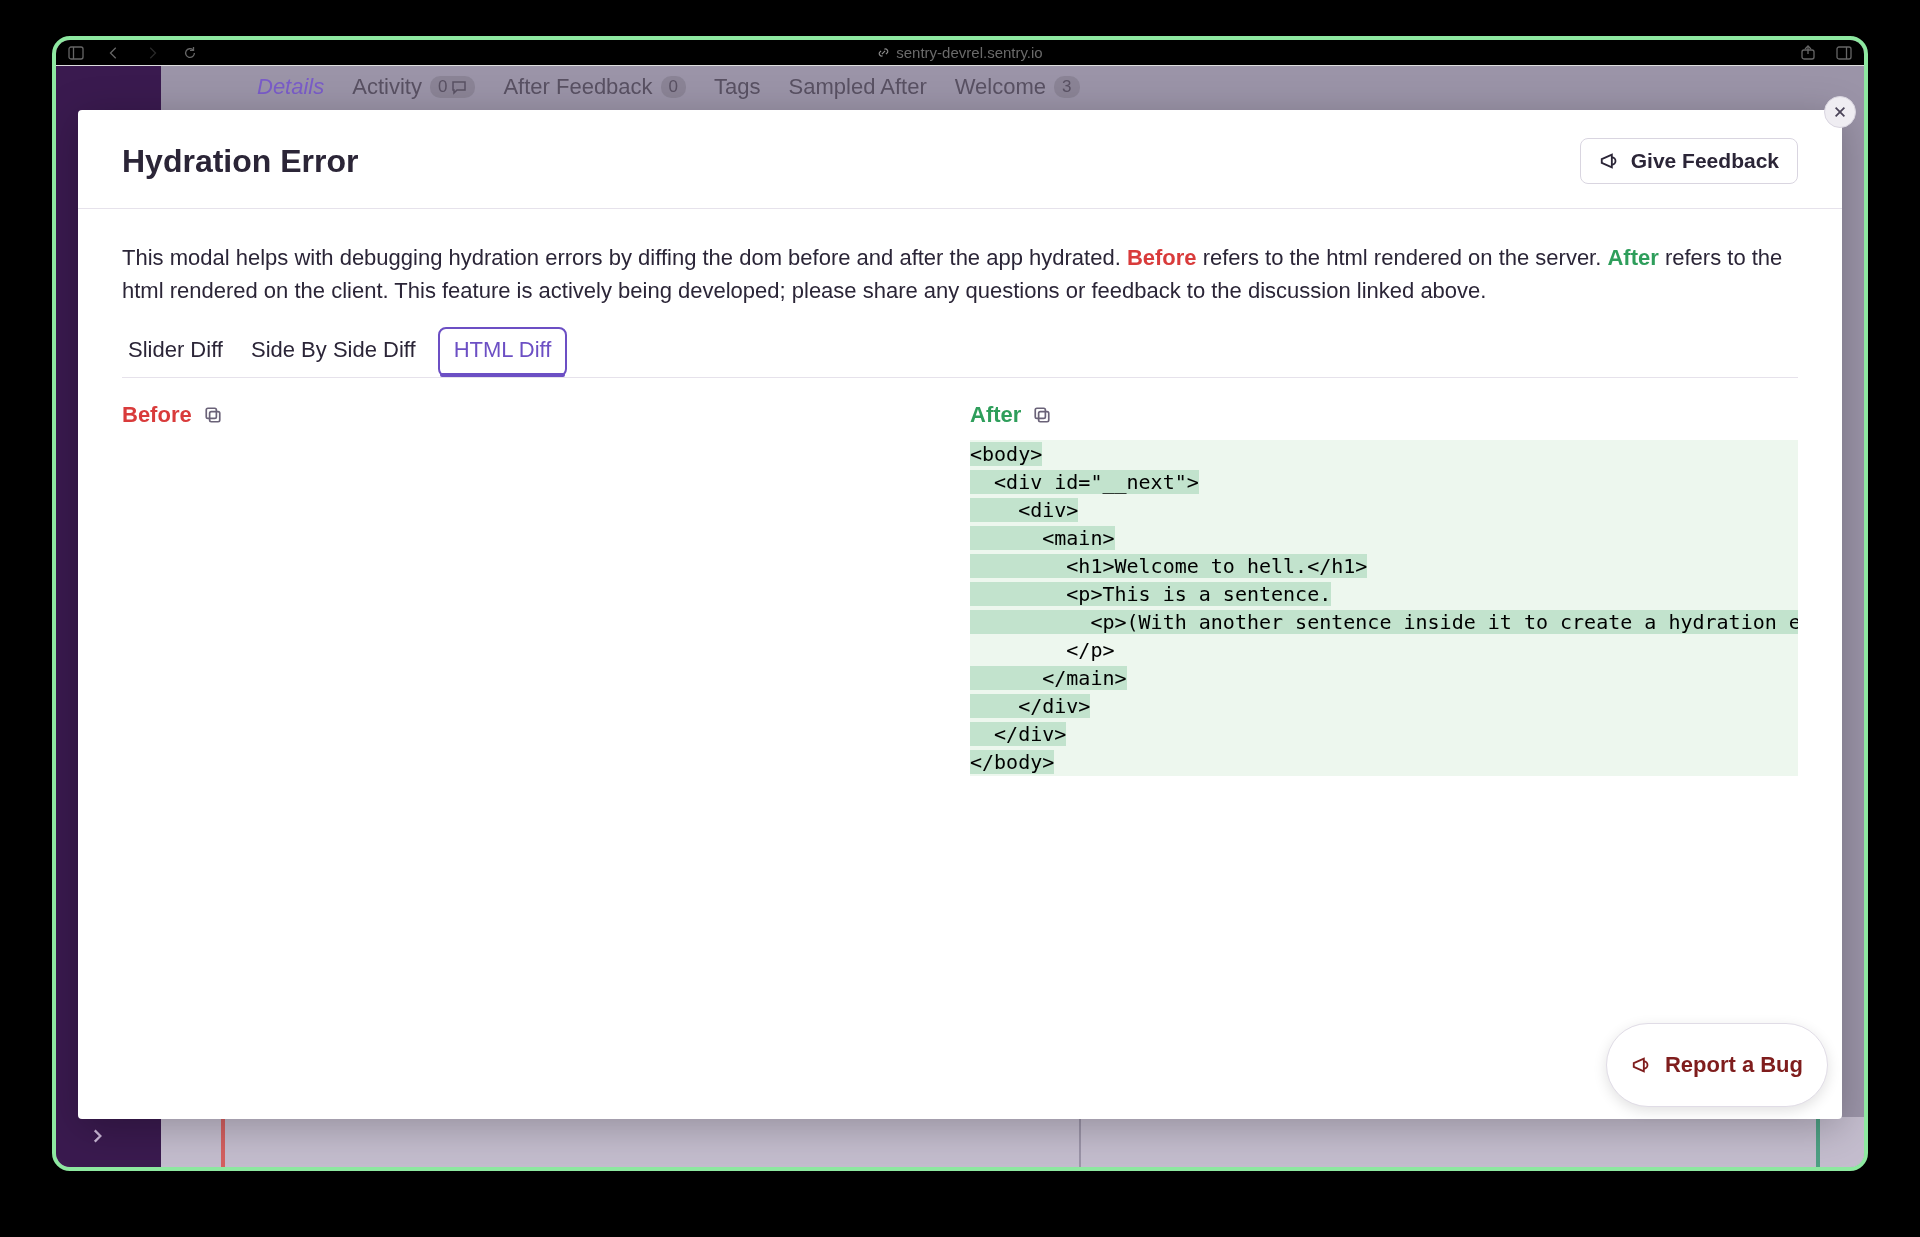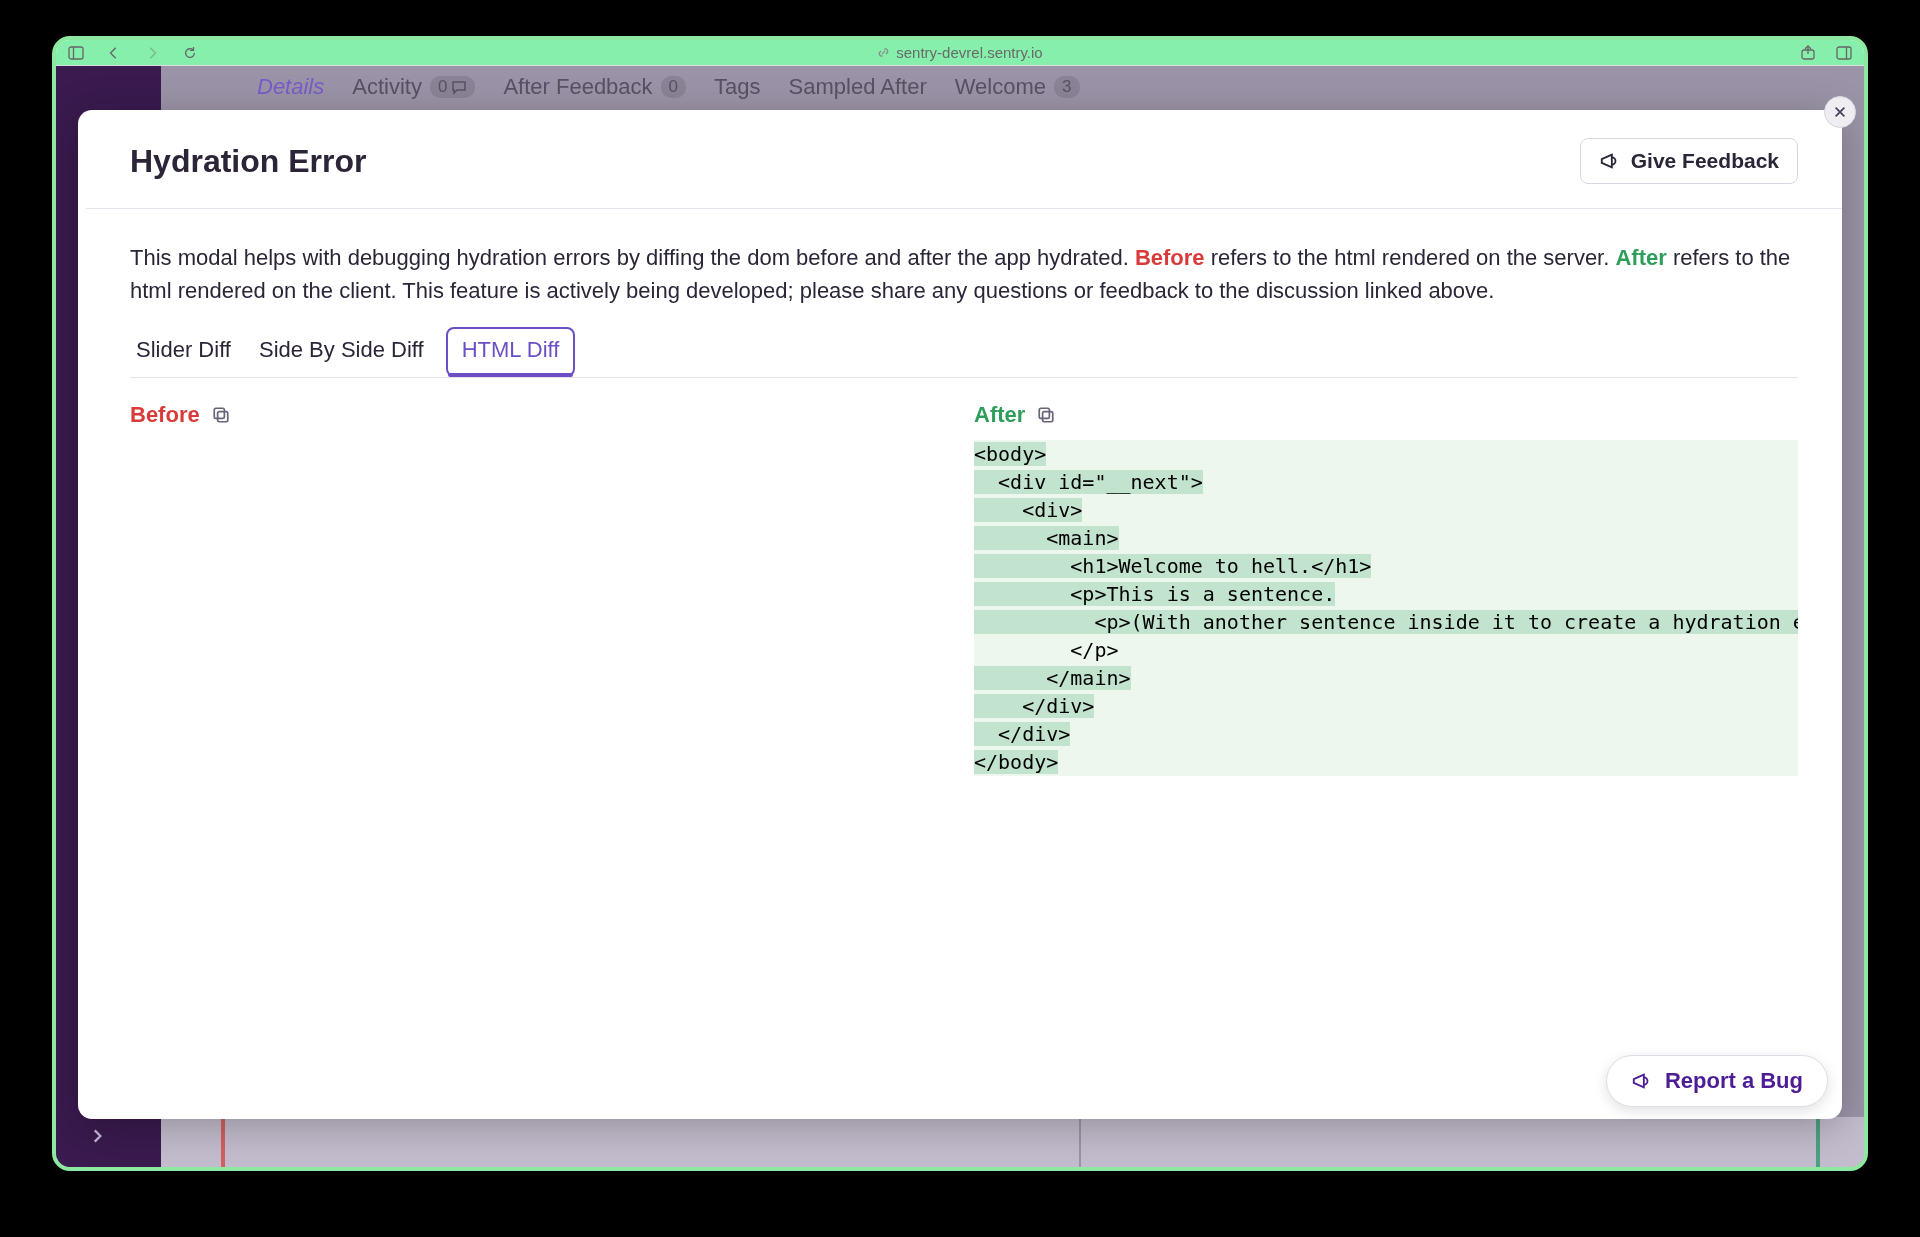--- a/index.html
+++ b/index.html
@@ -13,21 +13,21 @@
   .outer-frame {
     position: absolute;
     top: 36px; left: 52px; right: 52px; bottom: 66px;
     border: 4px solid #8de8a0;
     border-radius: 18px;
     background: #fff;
     overflow: hidden;
   }
   .browser-chrome {
     height: 26px;
-    background: #86efac;
+    background: #000000;
     border-bottom: 1px solid #ddd;
     display: flex;
     align-items: center;
     position: relative;
     font-size: 14px;
     color: #555;
   }
   .chrome-left {
     display: flex; gap: 22px; align-items: center; padding-left: 12px;
   }
@@ -70,25 +70,24 @@
   .bg-timeline::after {
     content:""; position:absolute; right:44px; top:0; bottom:0; width:4px; background:#4ea084;
   }
   .bg-timeline-mid {
     position:absolute; left:918px; top:0; bottom:0; width:2px; background:#9b94a8;
   }
 
   
   .modal {
     position:absolute; top:70px; left:22px; right:22px; bottom:48px;
-    background:#fff; border-radius:14px;
+    background:#fff; border-radius:4px;
     box-shadow: 0 8px 40px rgba(0,0,0,0.25);
     display:flex; flex-direction:column;
     overflow:hidden;
-    padding-left:8px;
   }
   .close-abs {
     position:absolute; top:70px; right:22px; transform:translate(14px,-14px);
     width:32px; height:32px; border-radius:50%;
     background:#efedf2; border:1px solid #d9d5e0;
     display:flex; align-items:center; justify-content:center;
     font-size:16px; color:#4a4458; cursor:pointer; z-index:5;
   }
   .modal-header {
     display:flex; align-items:center; justify-content:space-between;
@@ -139,21 +138,21 @@
   }
   .code-line { display:block; }
   .hl { background:#c2e3cd; }
   .pane.after .code-block { padding:0; }
 
   
   .report-bug {
     position:absolute; right:36px; bottom:60px;
     display:flex; align-items:center; gap:12px;
     background:#fff; border:1px solid #e0dce6; border-radius:999px;
-    padding:12px 24px; font-size:22px; font-weight:600; color:#4c1d95;
+    padding:28px 24px; font-size:22px; font-weight:600; color:#7f1d1d;
     box-shadow:0 4px 14px rgba(0,0,0,0.12); cursor:pointer; z-index:6;
   }
 </style>
 </head>
 <body>
 
 <div class="outer-frame">
 
   <div class="browser-chrome">
     <div class="chrome-left">

